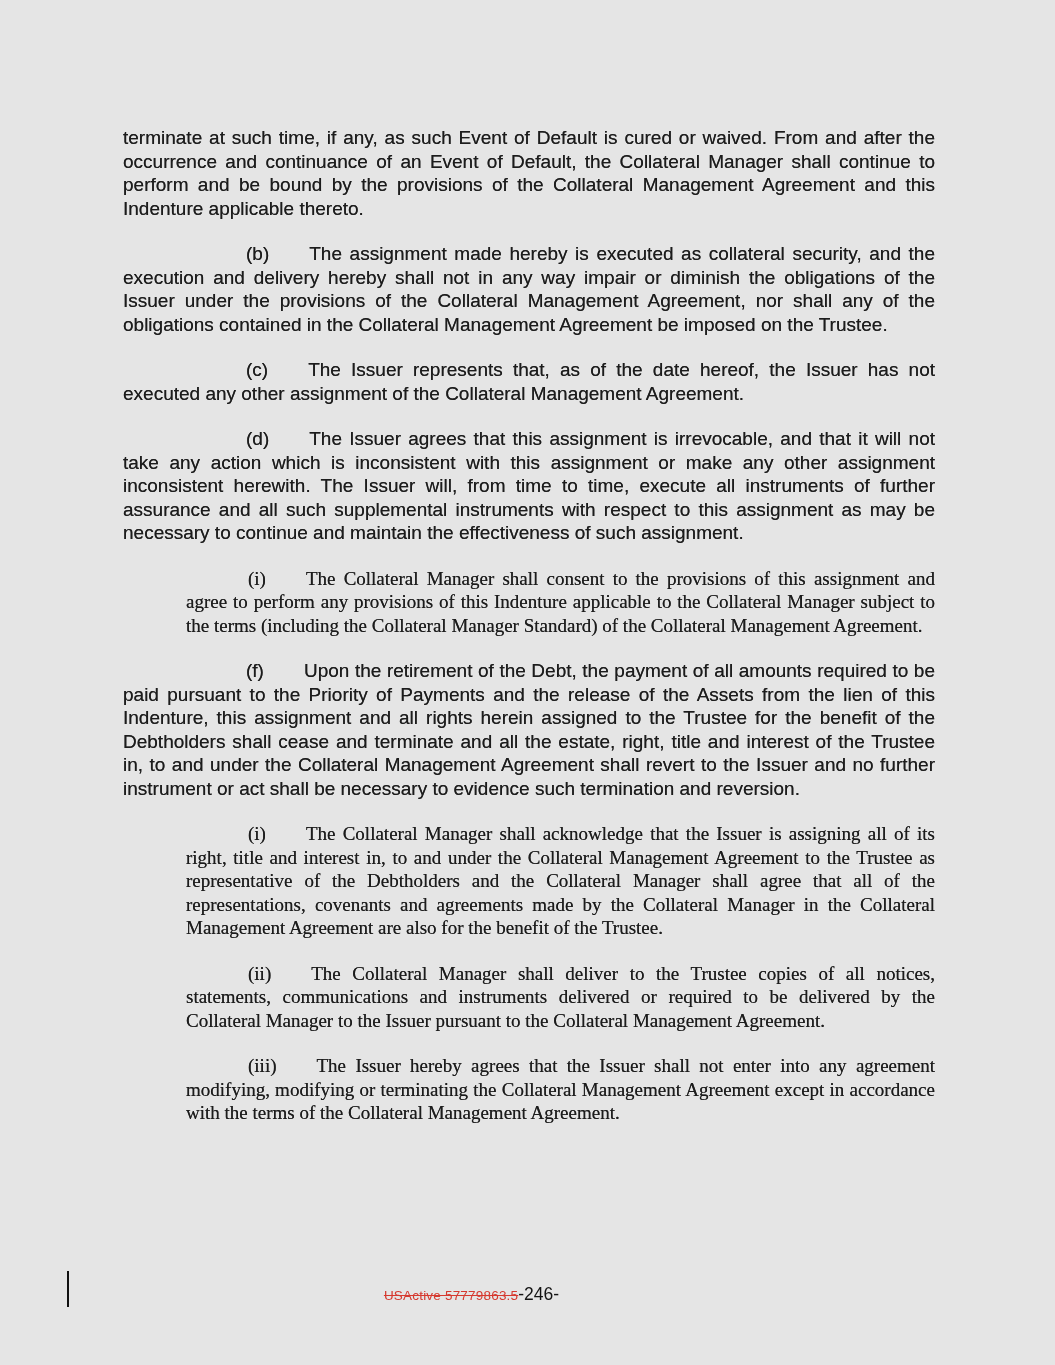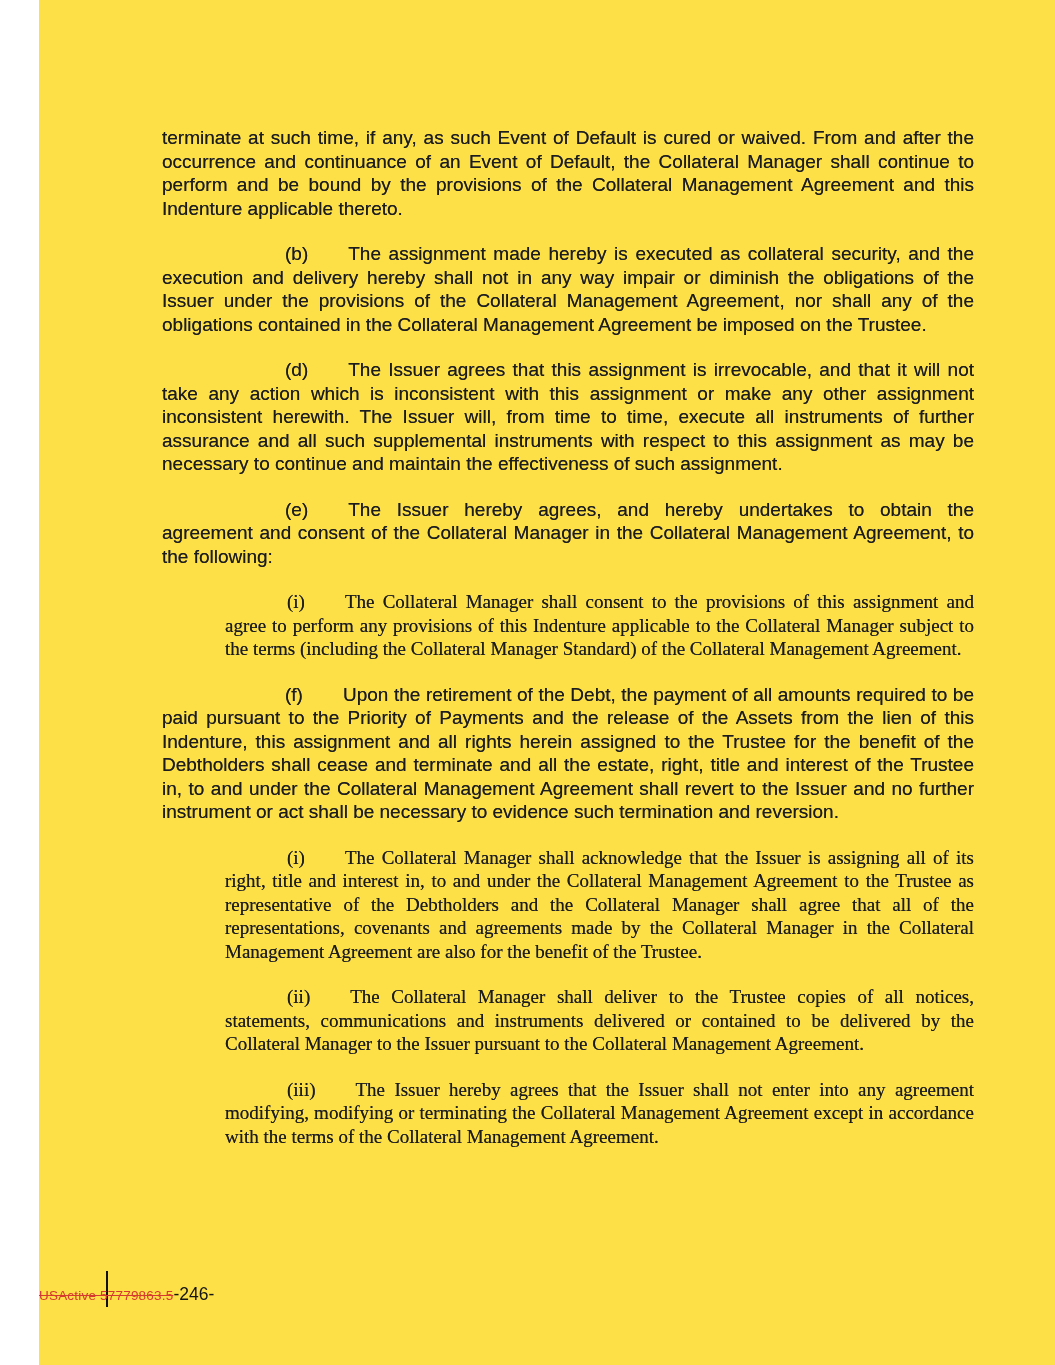--- a/index.html
+++ b/index.html
@@ -10,22 +10,21 @@
   body {
     width: 1055px;
     height: 1365px;
     position: relative;
     overflow: hidden;
     font-family: "Liberation Sans", sans-serif;
   }
   .page {
     position: absolute;
     inset: 0;
-    background: #fde047;
-    margin-left: 39px;
+    background: #e5e5e5;
   }
   .doc {
     position: absolute;
     left: 123px;
     top: 126px;
     width: 812px;
     color: #1c1c1c;
     font-size: 19px;
     line-height: 23.5px;
     text-align: justify;
@@ -45,20 +44,21 @@
   }
   .tab {
     display: inline-block;
     width: 40px;
   }
   .footer {
     position: absolute;
     left: 0;
     top: 1284px;
     width: 943px;
+    text-align: center;
     white-space: nowrap;
   }
   .stamp {
     color: #d6392f;
     text-decoration: line-through;
     font-size: 13.5px;
     letter-spacing: 0.2px;
   }
   .pagenum {
     color: #141414;
@@ -77,32 +77,32 @@
 <body>
 
 <div class="page">
 
   <div class="doc">
 
     <p class="para first"><span>terminate at such time, if any, as such Event of Default is cured or waived.  From and after the occurrence and continuance of an Event of Default, the Collateral Manager shall continue to perform and be bound by the provisions of the Collateral Management Agreement and this Indenture applicable thereto.</span></p>
 
     <p class="para"><span class="plabel">(b)</span><span class="tab"></span><span>The assignment made hereby is executed as collateral security, and the execution and delivery hereby shall not in any way impair or diminish the obligations of the Issuer under the provisions of the Collateral Management Agreement, nor shall any of the obligations contained in the Collateral Management Agreement be imposed on the Trustee.</span></p>
 
+    <p class="para"><span class="plabel">(c)</span><span class="tab"></span><span>The Issuer represents that, as of the date hereof, the Issuer has not executed any other assignment of the Collateral Management Agreement.</span></p>
 
     <p class="para"><span class="plabel">(d)</span><span class="tab"></span><span>The Issuer agrees that this assignment is irrevocable, and that it will not take any action which is inconsistent with this assignment or make any other assignment inconsistent herewith.  The Issuer will, from time to time, execute all instruments of further assurance and all such supplemental instruments with respect to this assignment as may be necessary to continue and maintain the effectiveness of such assignment.</span></p>
 
-    <p class="para"><span class="plabel">(e)</span><span class="tab"></span><span>The Issuer hereby agrees, and hereby undertakes to obtain the agreement and consent of the Collateral Manager in the Collateral Management Agreement, to the following:</span></p>
 
     <p class="para sub"><span class="plabel">(i)</span><span class="tab"></span><span>The Collateral Manager shall consent to the provisions of this assignment and agree to perform any provisions of this Indenture applicable to the Collateral Manager subject to the terms (including the Collateral Manager Standard) of the Collateral Management Agreement.</span></p>
 
     <p class="para"><span class="plabel">(f)</span><span class="tab"></span><span>Upon the retirement of the Debt, the payment of all amounts required to be paid pursuant to the Priority of Payments and the release of the Assets from the lien of this Indenture, this assignment and all rights herein assigned to the Trustee for the benefit of the Debtholders shall cease and terminate and all the estate, right, title and interest of the Trustee in, to and under the Collateral Management Agreement shall revert to the Issuer and no further instrument or act shall be necessary to evidence such termination and reversion.</span></p>
 
     <p class="para sub"><span class="plabel">(i)</span><span class="tab"></span><span>The Collateral Manager shall acknowledge that the Issuer is assigning all of its right, title and interest in, to and under the Collateral Management Agreement to the Trustee as representative of the Debtholders and the Collateral Manager shall agree that all of the representations, covenants and agreements made by the Collateral Manager in the Collateral Management Agreement are also for the benefit of the Trustee.</span></p>
 
-    <p class="para sub"><span class="plabel">(ii)</span><span class="tab"></span><span>The Collateral Manager shall deliver to the Trustee copies of all notices, statements, communications and instruments delivered or contained to be delivered by the Collateral Manager to the Issuer pursuant to the Collateral Management Agreement.</span></p>
+    <p class="para sub"><span class="plabel">(ii)</span><span class="tab"></span><span>The Collateral Manager shall deliver to the Trustee copies of all notices, statements, communications and instruments delivered or required to be delivered by the Collateral Manager to the Issuer pursuant to the Collateral Management Agreement.</span></p>
 
     <p class="para sub"><span class="plabel">(iii)</span><span class="tab"></span><span>The Issuer hereby agrees that the Issuer shall not enter into any agreement modifying, modifying or terminating the Collateral Management Agreement except in accordance with the terms of the Collateral Management Agreement.</span></p>
 
   </div>
 
   <div class="changebar"></div>
 
   <div class="footer">
     <span class="stamp">USActive 57779863.5</span><span class="pagenum">-246-</span>
   </div>

